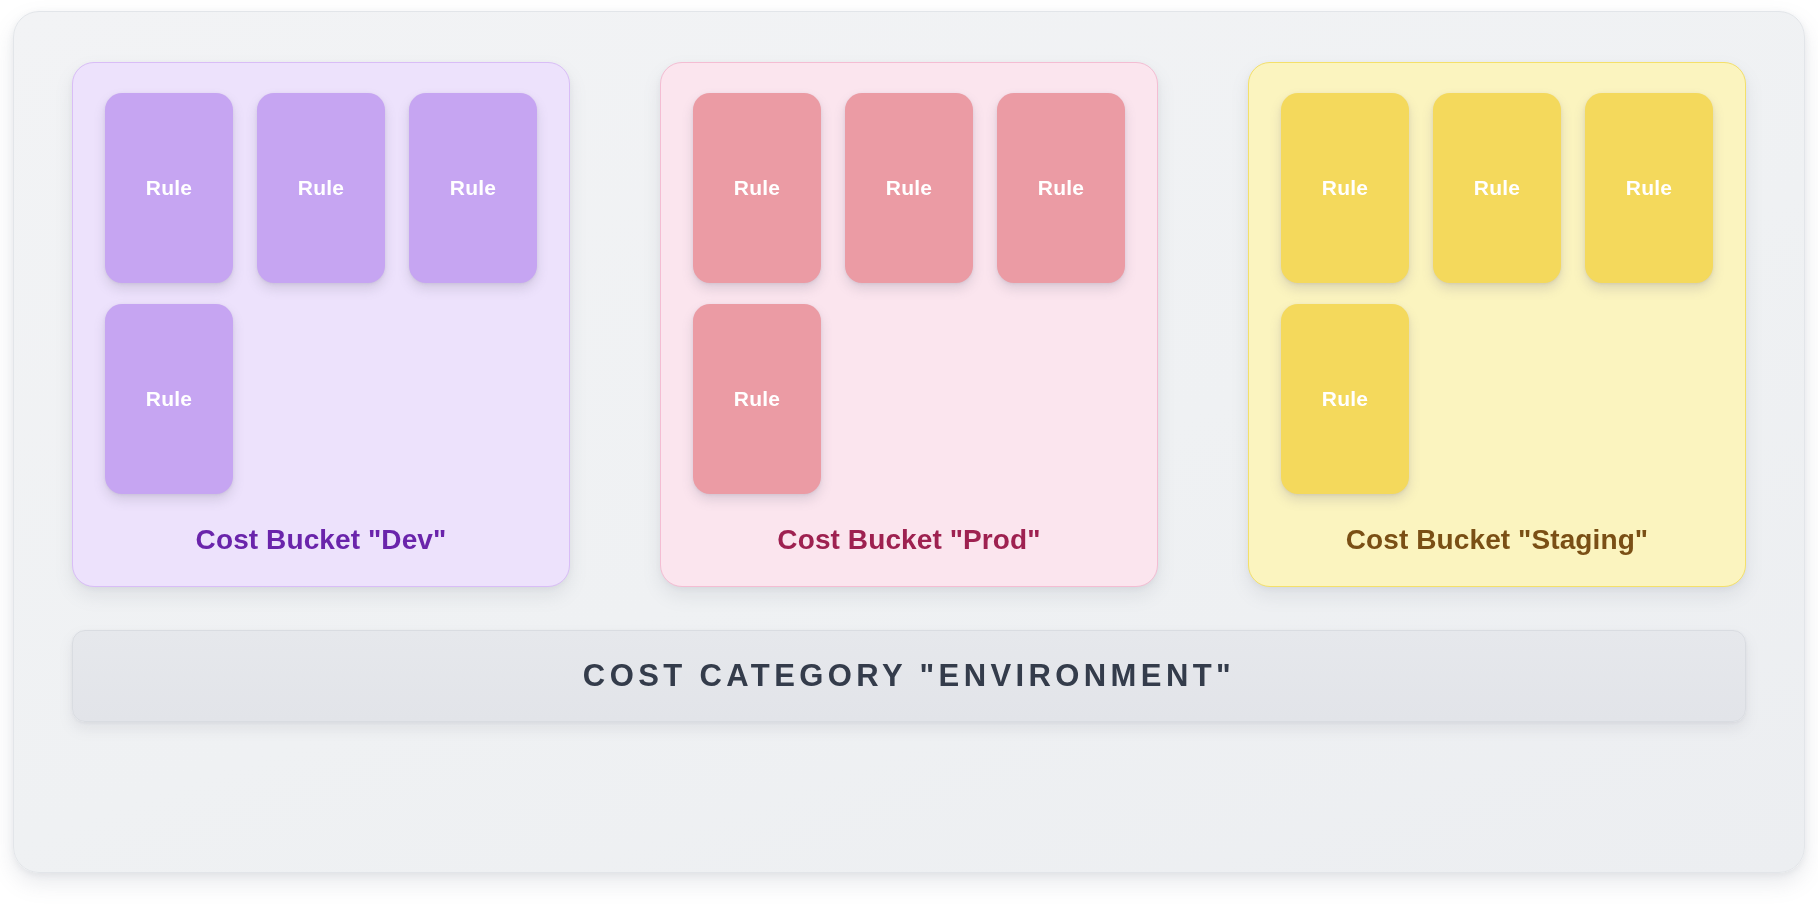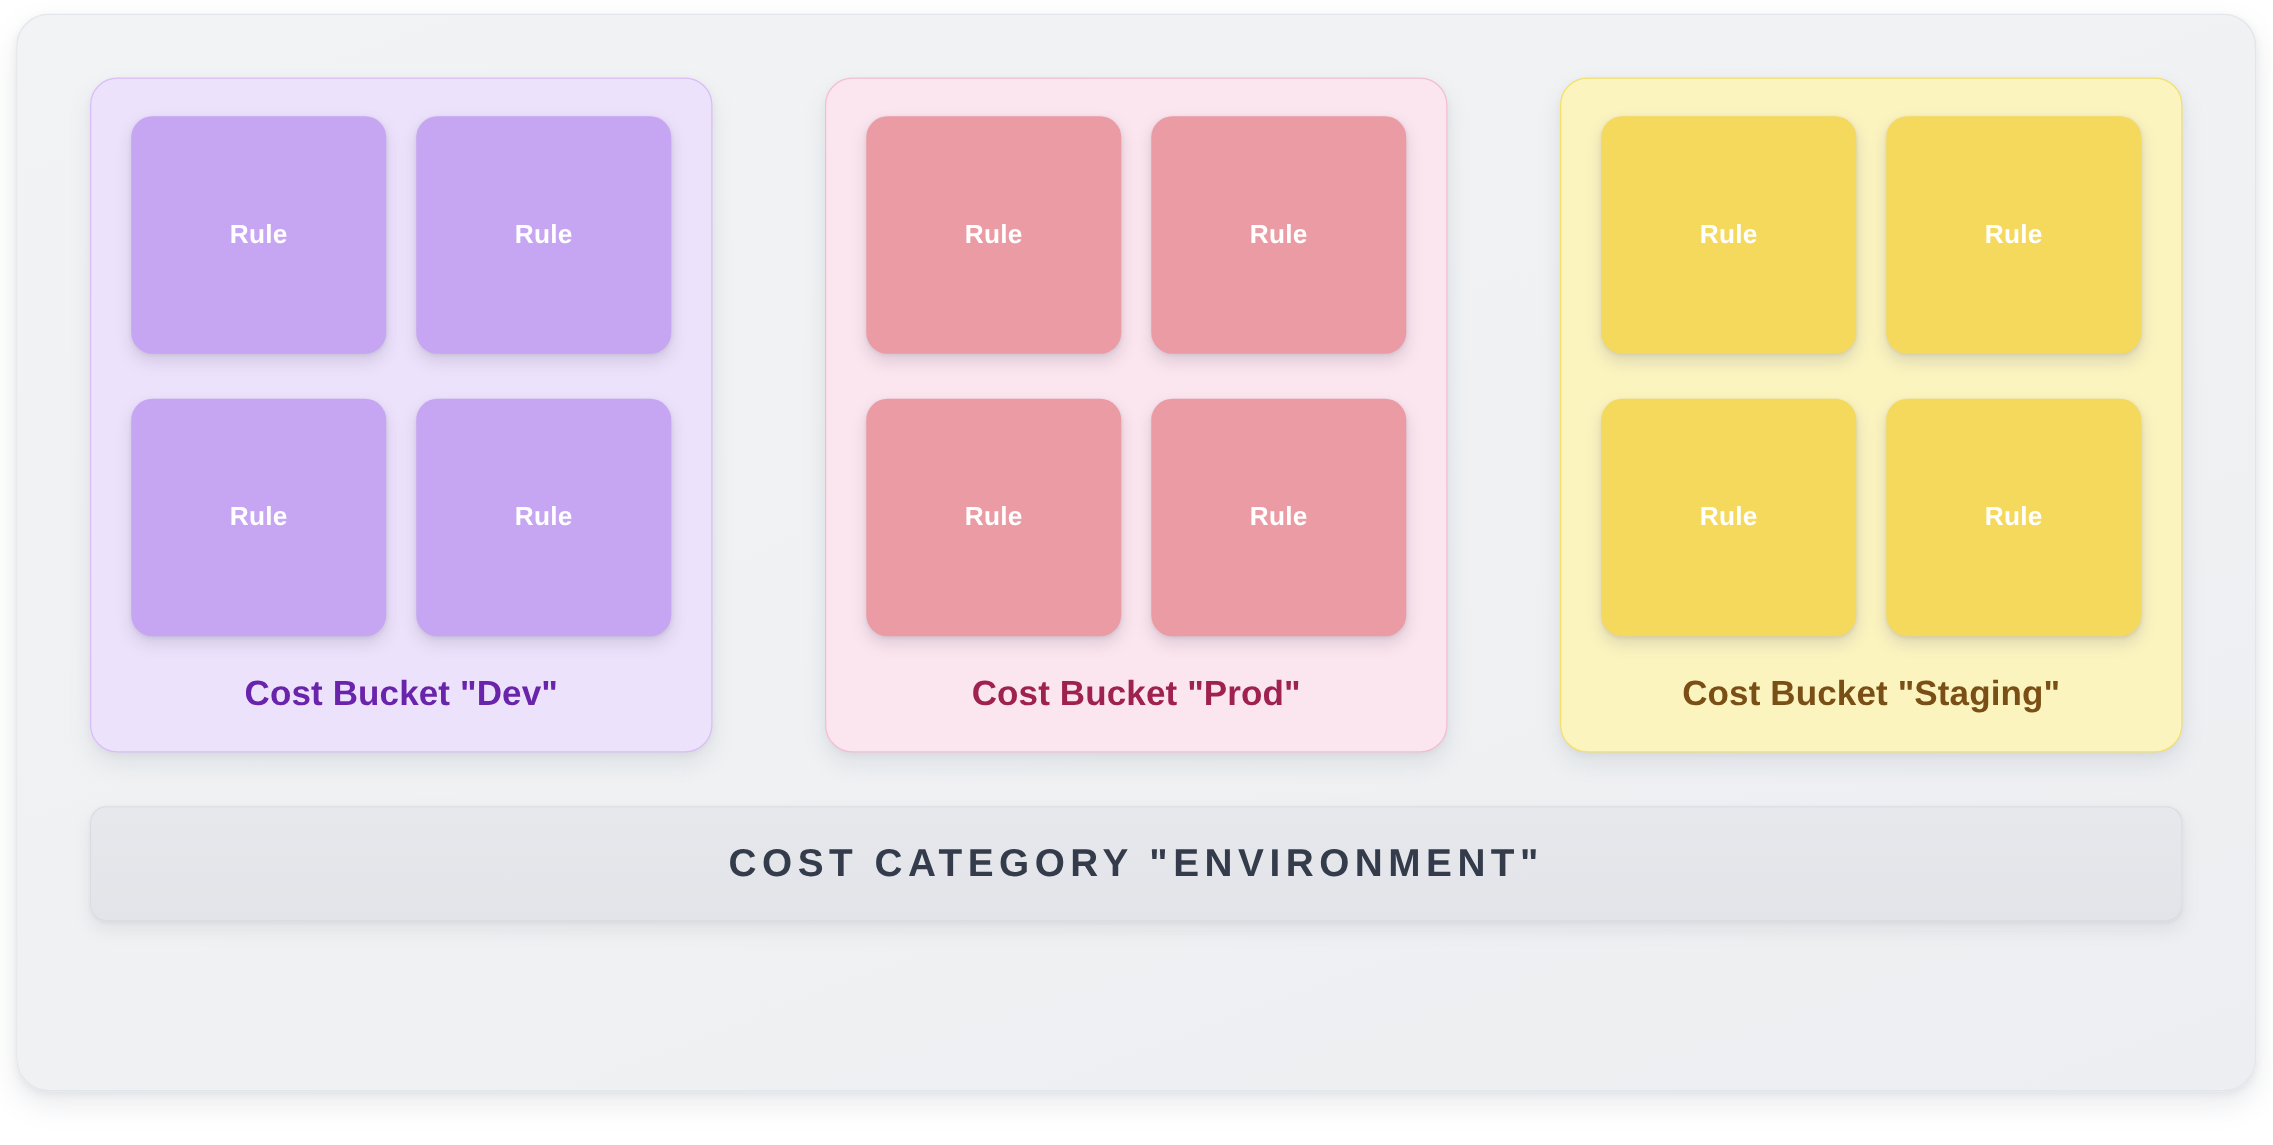--- a/index.html
+++ b/index.html
@@ -46,22 +46,22 @@
     width: 498px;
     box-sizing: border-box;
     border-radius: 22px;
     padding: 30px 32px 20px 32px;
     box-shadow: 0 9px 18px rgba(120, 125, 140, 0.14),
                 0 2px 5px rgba(120, 125, 140, 0.08);
   }
 
   .rule-grid {
     display: grid;
-    grid-template-columns: repeat(2, 1fr);
-    gap: 36px 24px;
+    grid-template-columns: repeat(3, 1fr);
+    gap: 21px 24px;
   }
 
   .rule-tile {
     height: 190px;
     border-radius: 17px;
     display: flex;
     align-items: center;
     justify-content: center;
     color: #ffffff;
     font-size: 21px;

